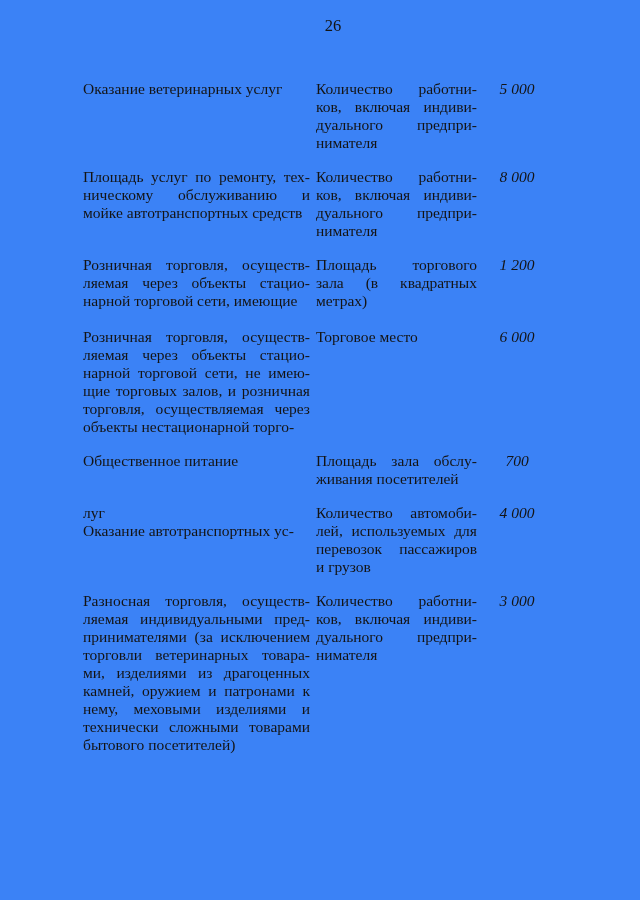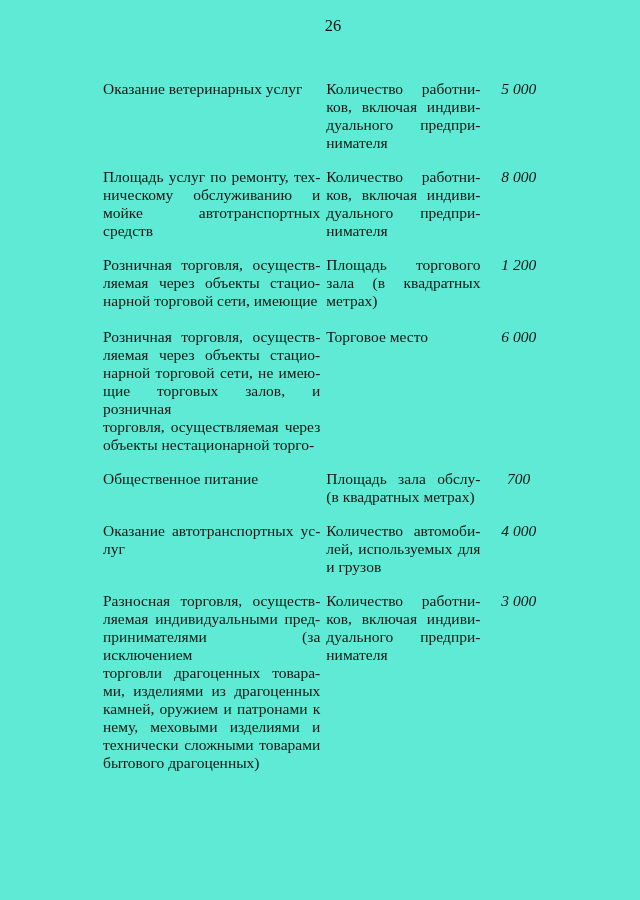--- a/index.html
+++ b/index.html
@@ -6,42 +6,41 @@
   html, body { background: #ffffff; }
   body {
     width: 640px; height: 900px;
     font-family: "Liberation Serif", "DejaVu Serif", serif;
     color: #141414;
     -webkit-font-smoothing: antialiased;
   }
   .page {
     position: relative;
     width: 640px; height: 900px;
-    background: #5eead4;
+    background: #3b82f6;
     overflow: hidden;
   }
   .page-number {
     position: absolute;
     top: 15px; left: 0;
     width: 640px;
     text-align: center;
     transform: translateX(13px);
     font-size: 16.5px;
     line-height: 22px;
   }
   .doc-table {
     position: absolute;
     top: 80px; left: 83px;
     width: 474px;
   }
   .row {
     display: flex;
     align-items: flex-start;
     margin-bottom: 16px;
-    margin-left: 20px;
   }
   
   .row:nth-child(4) { margin-top: 18px; }
   .cell {
     font-size: 15.5px;
     line-height: 18px;
   }
   .col-activity  { width: 227px; }
   .col-indicator { width: 161px; margin-left: 6px; }
   .col-value     { width: 80px;  text-align: center; white-space: nowrap; font-style: italic; }
@@ -110,47 +109,48 @@
           <div class="line">Торговое место</div>
         </div>
         <div class="cell col-value">6 000</div>
       </div>
       <div class="row">
         <div class="cell col-activity">
           <div class="line">Общественное питание</div>
         </div>
         <div class="cell col-indicator">
           <div class="line">Площадь зала обслу-</div>
-          <div class="line">(в квадратных метрах)</div>
+          <div class="line">живания посетителей</div>
         </div>
         <div class="cell col-value">700</div>
       </div>
       <div class="row">
         <div class="cell col-activity">
+          <div class="line">луг</div>
           <div class="line">Оказание автотранспортных ус-</div>
-          <div class="line">луг</div>
         </div>
         <div class="cell col-indicator">
           <div class="line">Количество автомоби-</div>
           <div class="line">лей, используемых для</div>
+          <div class="line">перевозок пассажиров</div>
           <div class="line">и грузов</div>
         </div>
         <div class="cell col-value">4 000</div>
       </div>
       <div class="row">
         <div class="cell col-activity">
           <div class="line">Разносная торговля, осуществ-</div>
           <div class="line">ляемая индивидуальными пред-</div>
           <div class="line">принимателями (за исключением</div>
-          <div class="line">торговли драгоценных товара-</div>
+          <div class="line">торговли ветеринарных товара-</div>
           <div class="line">ми, изделиями из драгоценных</div>
           <div class="line">камней, оружием и патронами к</div>
           <div class="line">нему, меховыми изделиями и</div>
           <div class="line">технически сложными товарами</div>
-          <div class="line">бытового драгоценных)</div>
+          <div class="line">бытового посетителей)</div>
         </div>
         <div class="cell col-indicator">
           <div class="line">Количество работни-</div>
           <div class="line">ков, включая индиви-</div>
           <div class="line">дуального предпри-</div>
           <div class="line">нимателя</div>
         </div>
         <div class="cell col-value">3 000</div>
       </div>
     </div>

